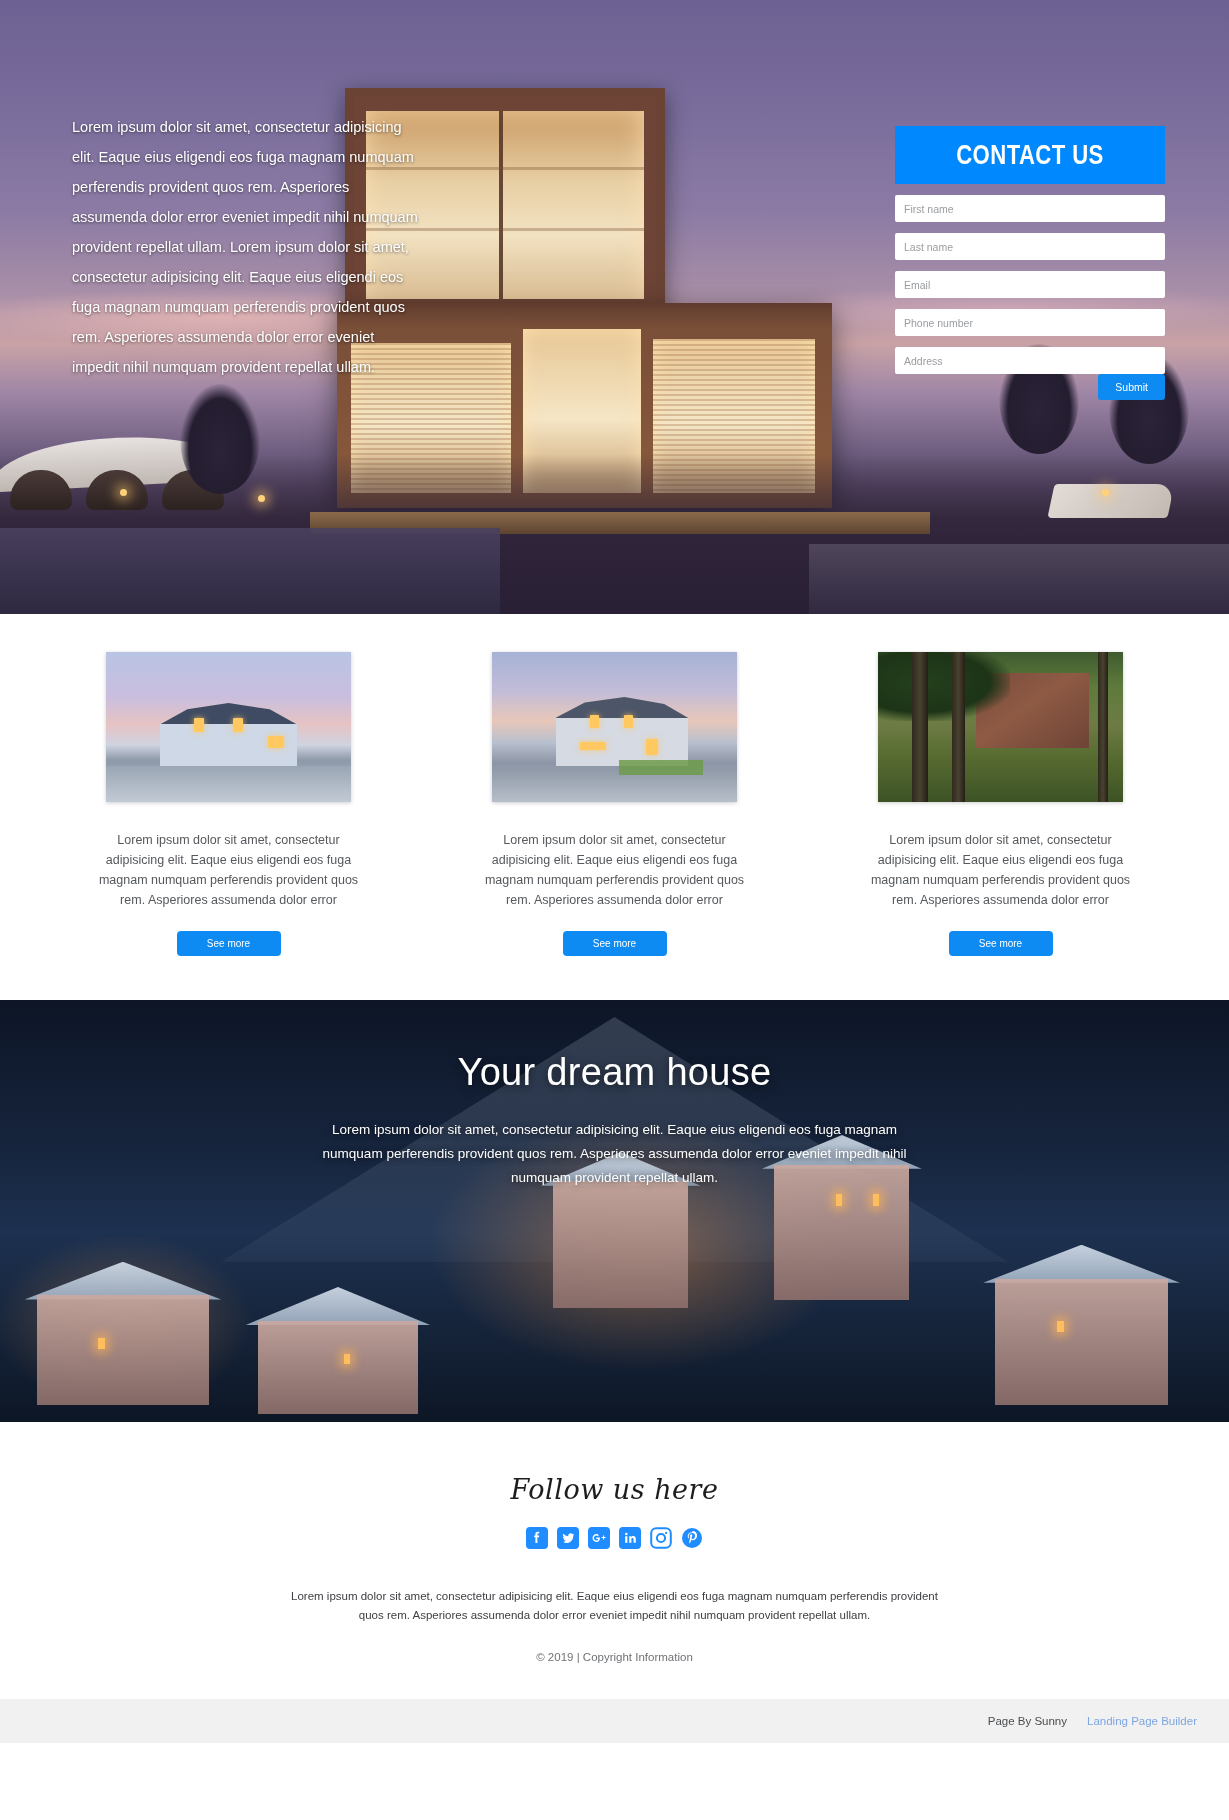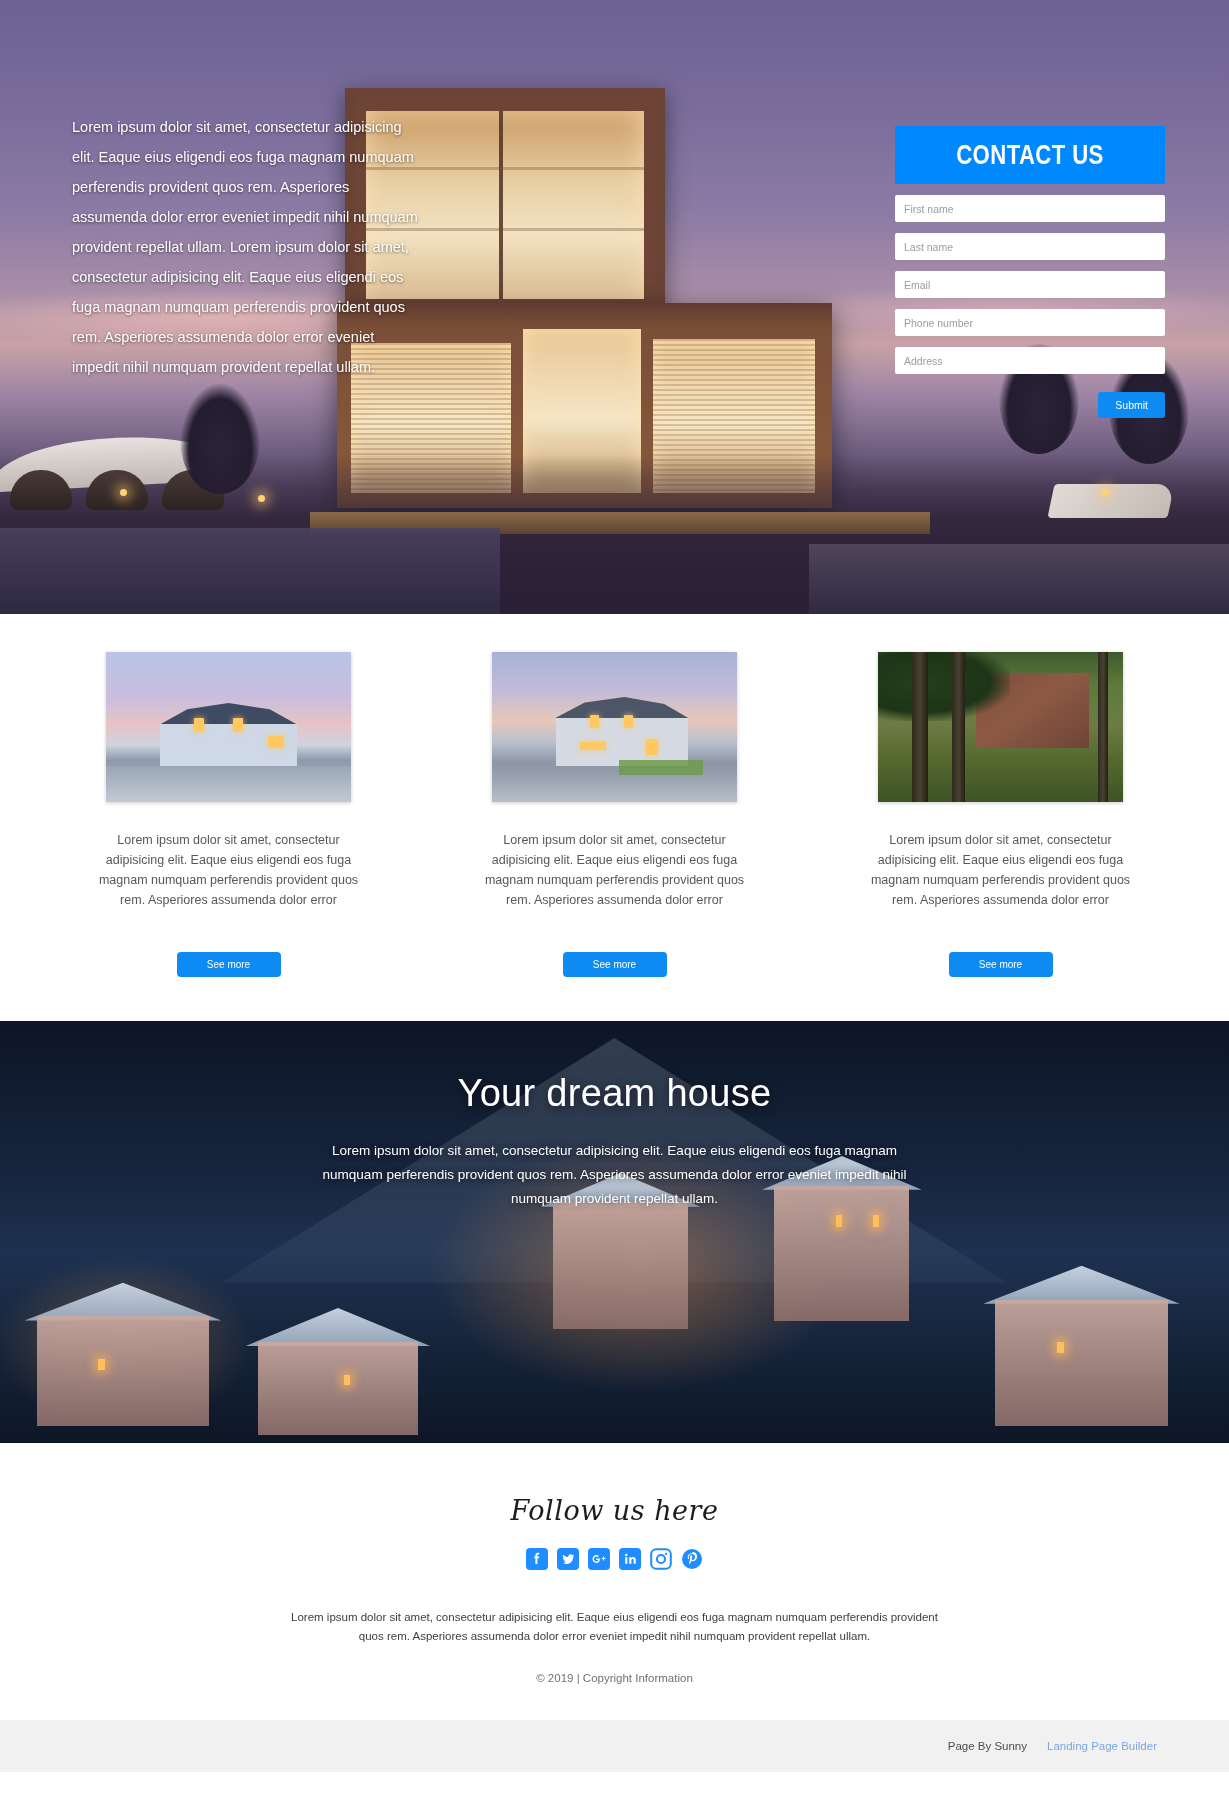--- a/index.html
+++ b/index.html
@@ -210,21 +210,20 @@
     border: none;
     border-radius: 2px;
     padding: 0 9px;
     font-size: 10.5px;
     color: #55585c;
     font-family: "Liberation Sans", sans-serif;
     outline: none;
   }
   .field::placeholder { color: #9a9da1; }
   .submit-row {
-    margin-top: 18px;
     display: flex;
     justify-content: flex-end;
   }
   .submit-btn {
     background: #0d8bf2;
     color: #ffffff;
     border: none;
     border-radius: 3px;
     padding: 7px 17px;
     font-size: 10.5px;
@@ -314,21 +313,21 @@
   }
 
   .card-text {
     margin-top: 28px;
     text-align: center;
     font-size: 12.5px;
     line-height: 20px;
     color: #55585c;
     padding: 0 4px;
   }
-  .card-btn-row { margin-top: 42px; text-align: center; }
+  .card-btn-row { margin-top: 21px; text-align: center; }
   .see-more {
     background: #0d8bf2;
     color: #ffffff;
     border: none;
     border-radius: 4px;
     padding: 7px 0;
     width: 104px;
     font-size: 10px;
     font-family: "Liberation Sans", sans-serif;
     cursor: pointer;
@@ -421,25 +420,25 @@
     color: #3e4043;
   }
   .copyright {
     margin-top: 26px;
     font-size: 11.5px;
     color: #6f7276;
   }
 
   .bottom-bar {
     background: #f1f1f1;
-    height: 52px;
+    height: 44px;
     display: flex;
     align-items: center;
     justify-content: flex-end;
-    padding-right: 72px;
+    padding-right: 32px;
     font-size: 11.5px;
   }
   .bb-by { color: #4a4d51; }
   .bb-link { color: #7ea6e0; margin-left: 20px; cursor: pointer; }
 </style>
 </head>
 <body>
 
 <div class="page">
 

